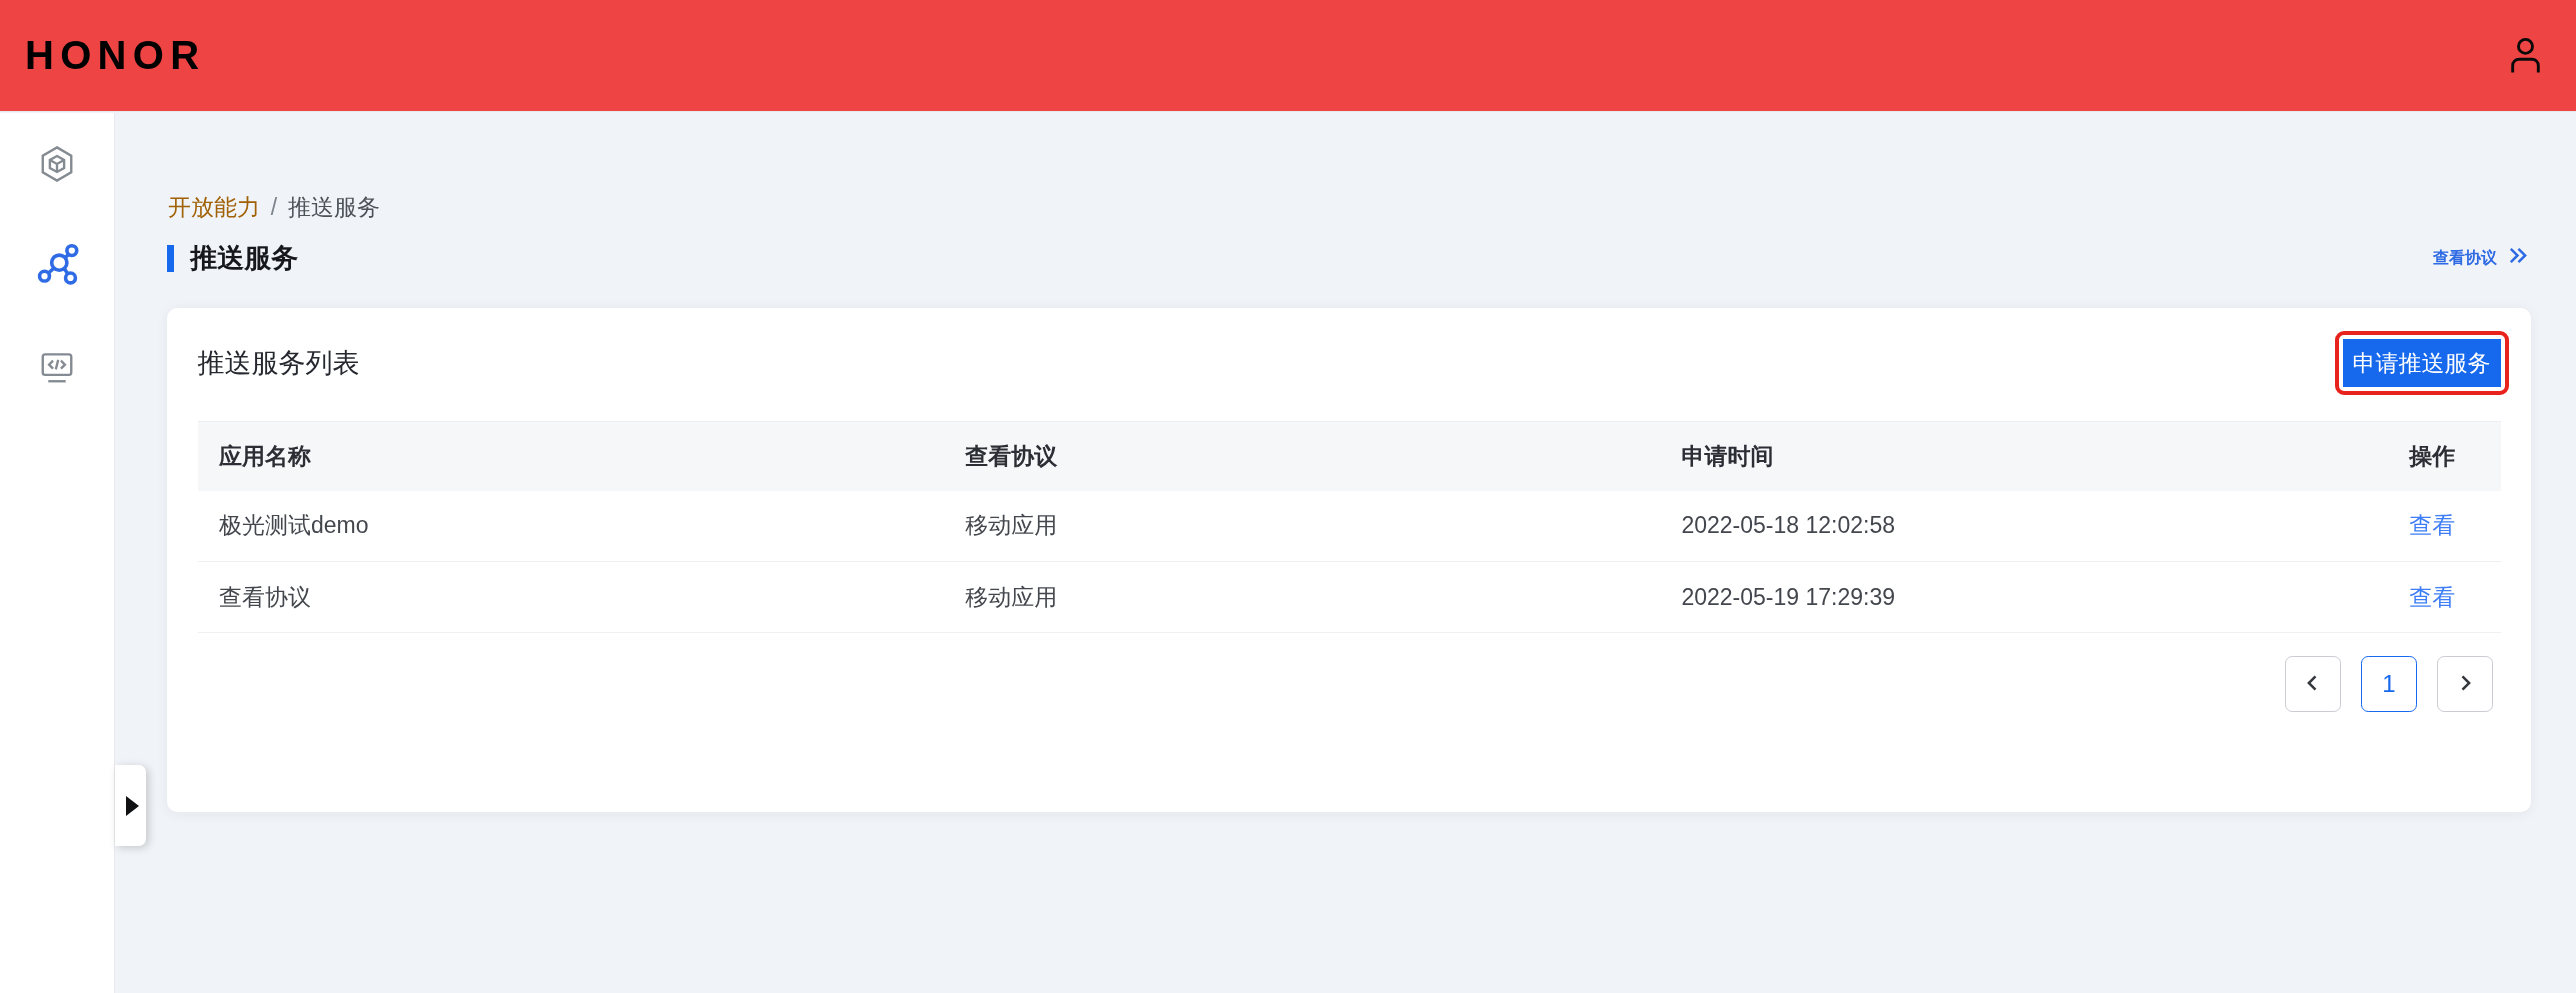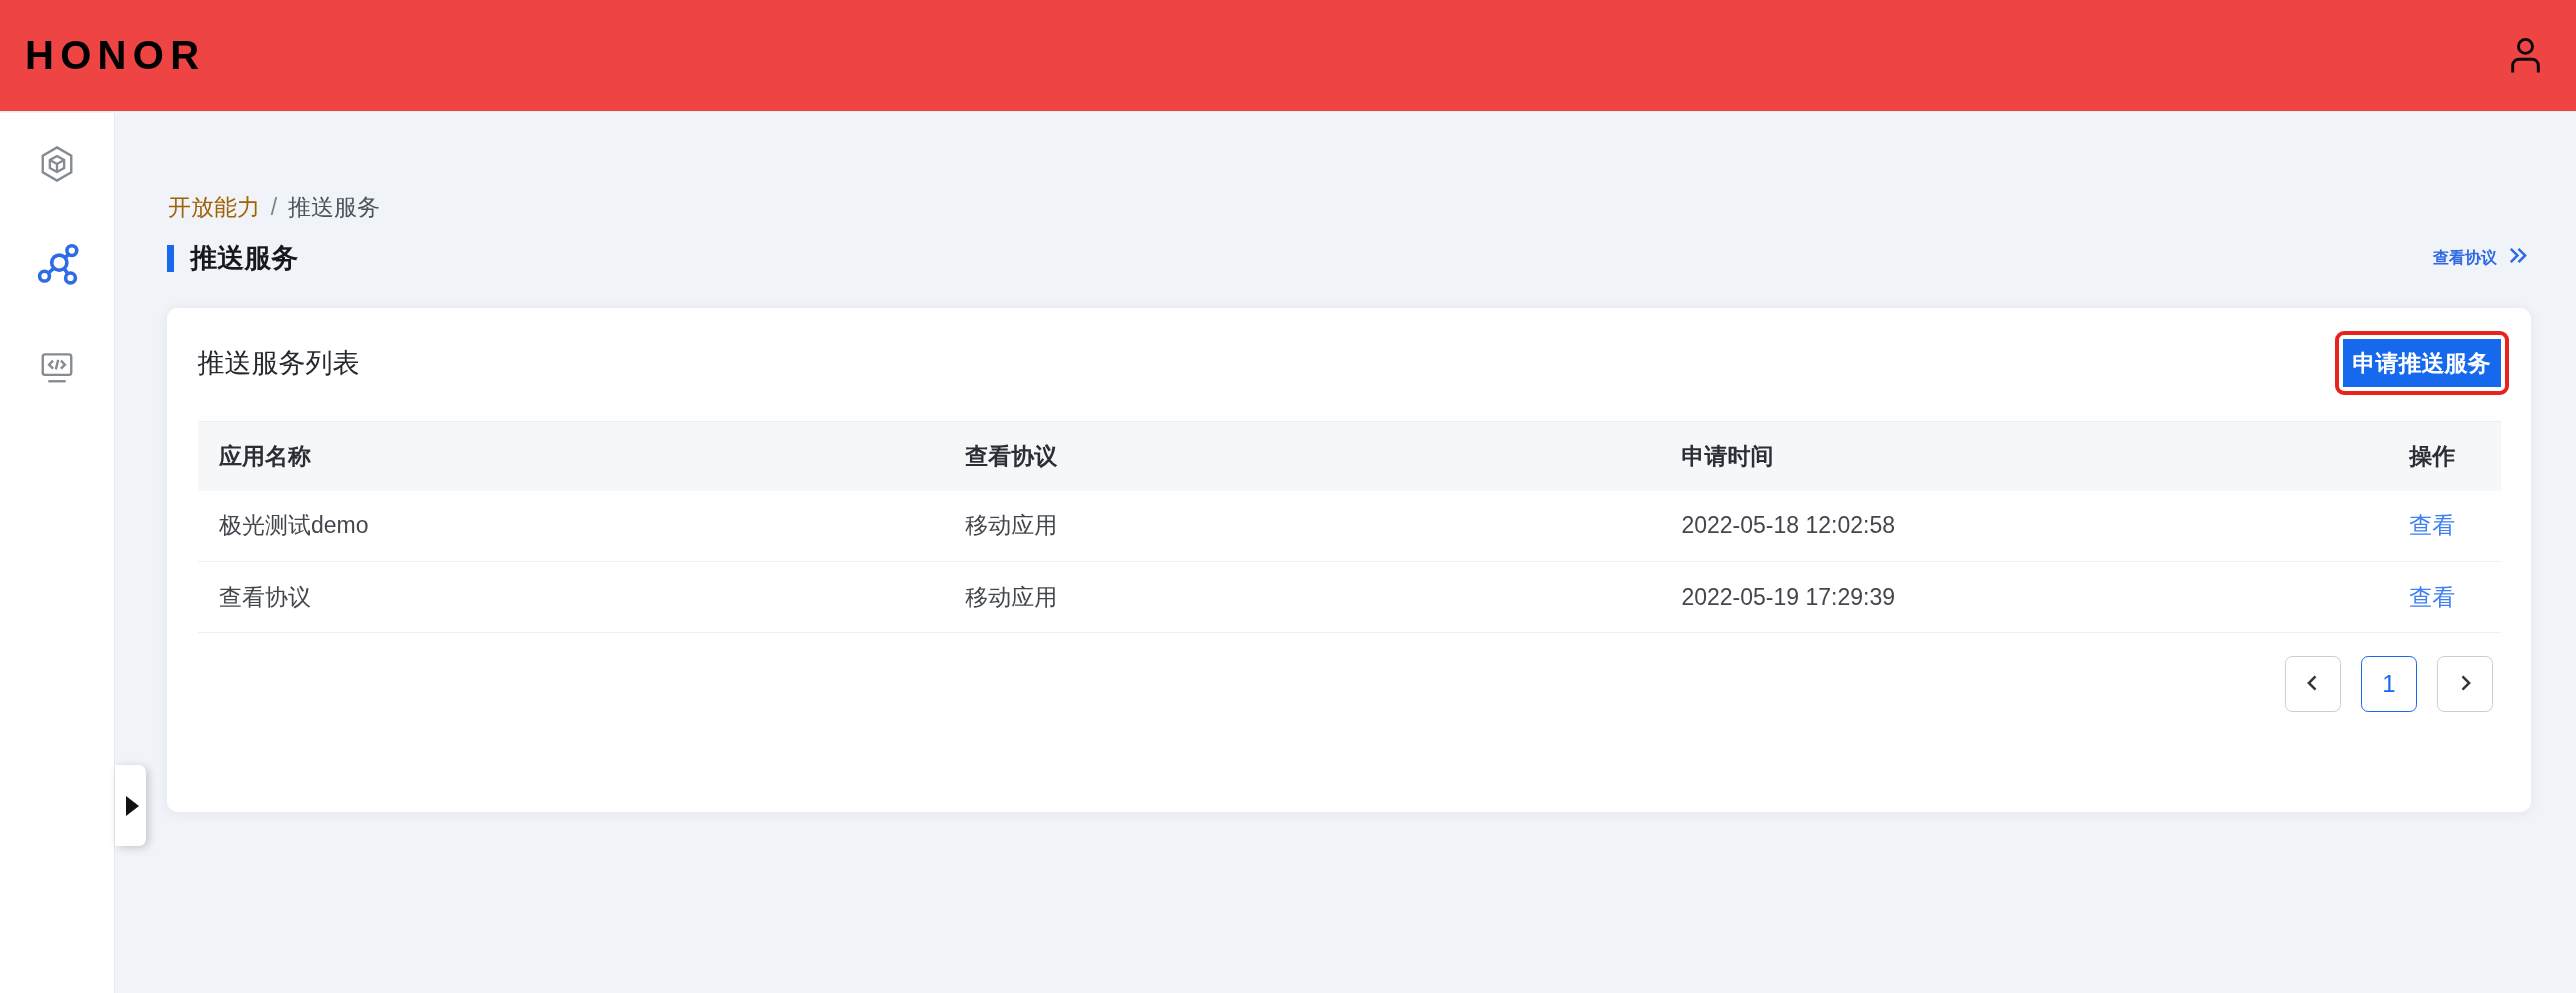--- a/index.html
+++ b/index.html
@@ -82,21 +82,21 @@
     box-shadow:0 1.8px 12.6px rgba(31,45,61,.06);
   }
   .card-head{
     padding:27px 30.5px 0 30.5px;
     display:flex;align-items:center;justify-content:space-between;height:83px;
   }
   .card-title{font-size:27px;color:#25282e;}
   .annotation{position:relative;}
   .apply-btn{
     width:158px;height:48px;border:none;border-radius:0;
-    background:var(--accent);color:#fff;font-size:23px;font-weight:700;
+    background:var(--accent);color:#fff;font-size:23px;font-weight:400;
     font-family:inherit;cursor:pointer;display:block;
   }
   .red-box{
     position:absolute;inset:-8px;border:4.5px solid var(--annotation);
     border-radius:9px;pointer-events:none;
   }
   table{
     width:2303px;margin:30px 30.5px 0 30.5px;
     border-collapse:collapse;font-size:23px;table-layout:fixed;
   }

